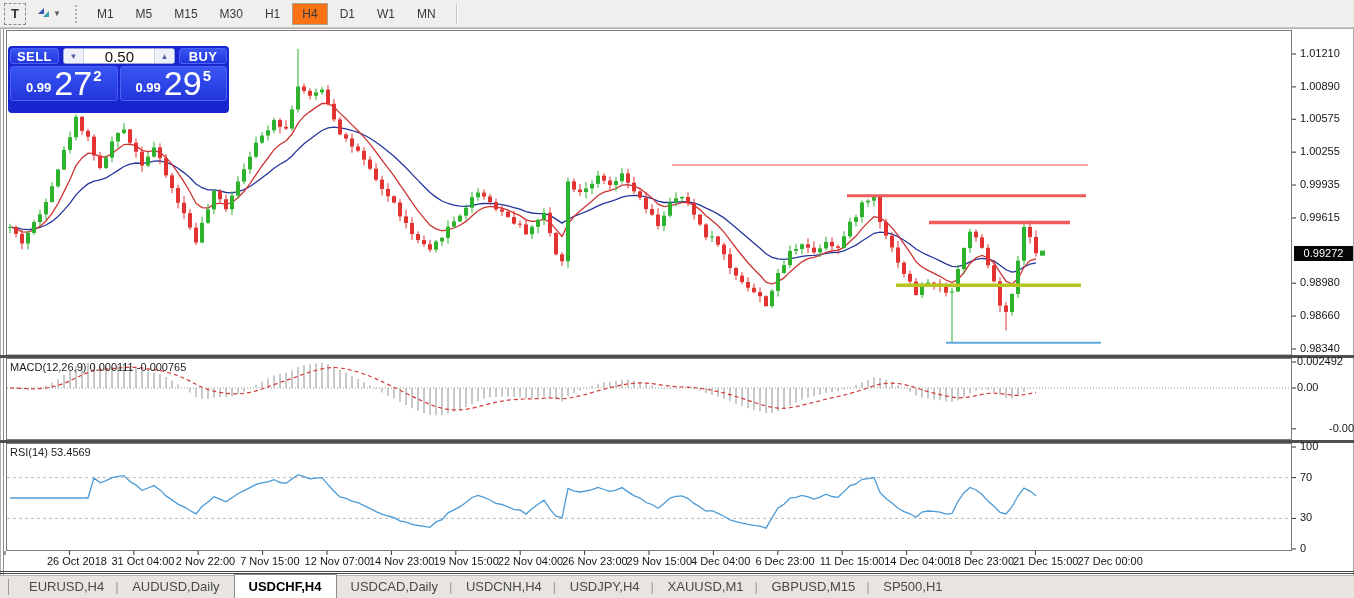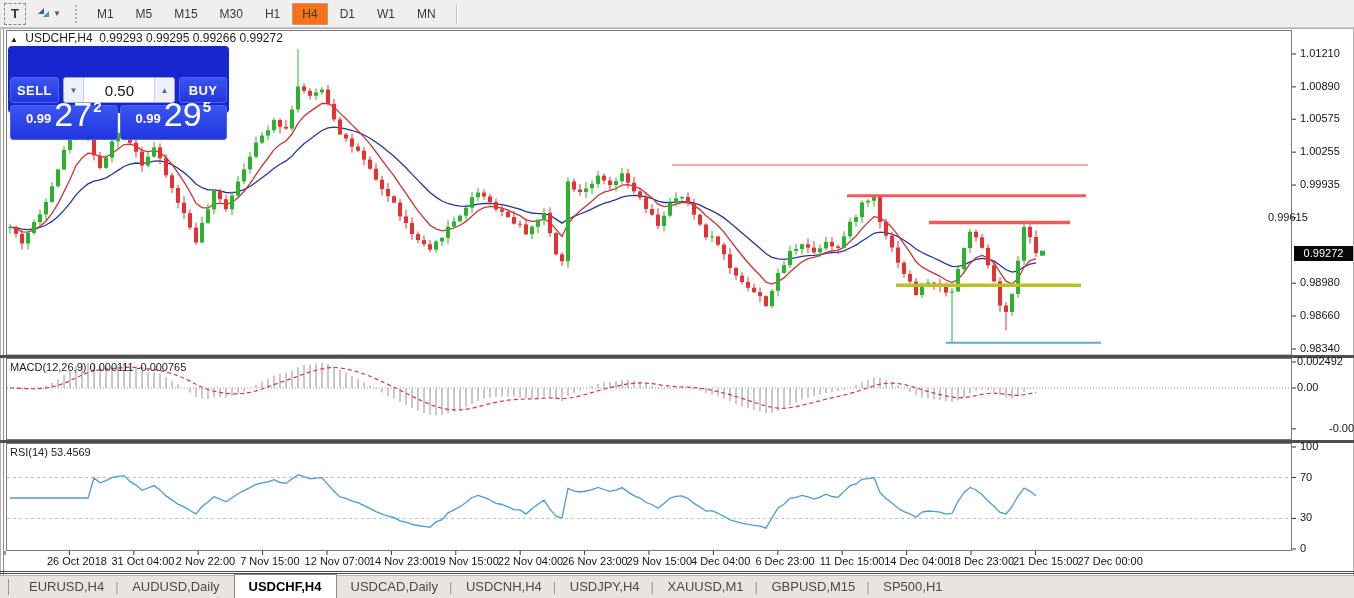--- a/index.html
+++ b/index.html
@@ -29,32 +29,32 @@
   #macd-label{left:10px;top:333px;}
   #rsi-label{left:10px;top:418px;}
   .ax{position:absolute;font-size:11px;color:#141414;white-space:nowrap;}
   .tlab{position:absolute;top:527px;font-size:11px;color:#141414;white-space:nowrap;margin-left:44px;}
   .price-box{position:absolute;left:1294px;width:59px;height:15px;background:#060606;color:#fff;
     font-size:11px;line-height:15px;text-align:center;}
 
   
   .trade-panel{position:absolute;left:8px;top:18px;width:221px;height:67px;background:#1726cf;
     border-radius:4px;padding:2px;}
-  .tp-row1{display:flex;height:26px;gap:2px;margin-top:29px;}
+  .tp-row1{display:flex;height:16px;gap:2px;}
   .tp-btn{flex:0 0 48px;background:linear-gradient(#3a55f2,#2136dd);border:1px solid #4a63f5;
     border-radius:3px;color:#fff;font-size:13px;font-weight:bold;display:flex;align-items:center;
     justify-content:center;letter-spacing:.4px;}
   .tp-stepper{flex:1;display:flex;background:#fff;border:1px solid #9aa4d8;border-radius:3px;overflow:hidden;margin:0 2px;}
   .step-btn{width:20px;background:#eef0fa;border:none;border-right:1px solid #c9cfe8;color:#55639a;
     font-size:8px;display:flex;align-items:center;justify-content:center;}
   .step-btn.up{border-right:none;border-left:1px solid #c9cfe8;}
   .tp-vol{flex:1;border:none;outline:none;font-size:15px;text-align:right;padding-right:20px;width:60px;color:#111;}
   .tp-row2{display:flex;height:35px;gap:2px;margin-top:2px;}
   .big-price{flex:1;background:linear-gradient(#3a55f2,#2136dd);border:1px solid #4a63f5;border-radius:3px;
-    color:#fff;display:flex;align-items:flex-end;justify-content:center;padding-bottom:10px;}
+    color:#fff;display:flex;align-items:flex-end;justify-content:center;padding-bottom:2px;}
   .bp-small{font-size:13px;font-weight:bold;margin:0 3px 3px 0;}
   .bp-big{font-size:34px;line-height:30px;font-weight:400;}
   .bp-sup{font-size:15px;font-weight:bold;margin:0 0 14px 1px;}
 
   
   .tabbar{position:absolute;top:575px;left:0;width:1354px;height:23px;background:#e8e5e1;
     border-top:1px solid #b8b5b0;display:flex;align-items:flex-end;padding-left:8px;}
   .tab{position:relative;font-size:13px;color:#4a4a4a;padding:3px 14px 4px 14px;background:transparent;
     border:none;white-space:nowrap;}
   .tab:not(.active)+.tab:not(.active)::before{content:"|";position:absolute;left:-3px;color:#9a9a9a;}
@@ -682,28 +682,20 @@
         <line x1="584.6" y1="523" x2="584.6" y2="527" stroke="#333"></line>
         <line x1="649" y1="523" x2="649" y2="527" stroke="#333"></line>
         <line x1="713.4000000000001" y1="523" x2="713.4000000000001" y2="527" stroke="#333"></line>
         <line x1="777.8000000000001" y1="523" x2="777.8000000000001" y2="527" stroke="#333"></line>
         <line x1="842.2" y1="523" x2="842.2" y2="527" stroke="#333"></line>
         <line x1="906.6000000000001" y1="523" x2="906.6000000000001" y2="527" stroke="#333"></line>
         <line x1="971.0000000000001" y1="523" x2="971.0000000000001" y2="527" stroke="#333"></line>
         <line x1="1035.4" y1="523" x2="1035.4" y2="527" stroke="#333"></line>
       </svg>
 
-    <div class="pane-label" id="chart-title">
-      <span class="tri">▲</span>
-      <span>USDCHF,H4</span>&nbsp;
-      <span>0.99293</span>
-      <span>0.99295</span>
-      <span>0.99266</span>
-      <span>0.99272</span>
-    </div>
 
     <div class="trade-panel">
       <div class="tp-row1">
         <button class="tp-btn">SELL</button>
         <div class="tp-stepper">
           <button class="step-btn">▼</button>
           <input class="tp-vol" value="0.50" style="">
           <button class="step-btn up">▲</button>
         </div>
         <button class="tp-btn">BUY</button>
@@ -732,21 +724,21 @@
       <span>53.4569</span>
     </div>
 
     <div id="price-axis">
 
     <div class="ax" style="left: 1300px; top: 19px;">1.01210</div>
         <div class="ax" style="left: 1300px; top: 51.888px;">1.00890</div>
         <div class="ax" style="left: 1300px; top: 84.2621px;">1.00575</div>
         <div class="ax" style="left: 1300px; top: 117.15px;">1.00255</div>
         <div class="ax" style="left: 1300px; top: 150.038px;">0.99935</div>
-        <div class="ax" style="left: 1268px; top: 182.926px;">0.99615</div>
+        <div class="ax" style="left: 1300px; top: 182.926px;">0.99615</div>
         <div class="ax" style="left: 1300px; top: 248.188px;">0.98980</div>
         <div class="ax" style="left: 1300px; top: 281.076px;">0.98660</div>
         <div class="ax" style="left: 1300px; top: 313.964px;">0.98340</div>
       </div>
     <div class="price-box" style="top: 217.678px;">0.99272</div>
     <div id="macd-axis">
 
     <div class="ax" style="left: 1297px; top: 326.998px;">0.002492</div>
         <div class="ax" style="left: 1297px; top: 353px;">0.00</div>
         <div class="ax" style="left: 1297px; top: 393.828px; margin-left: 32px;">-0.003913</div>

